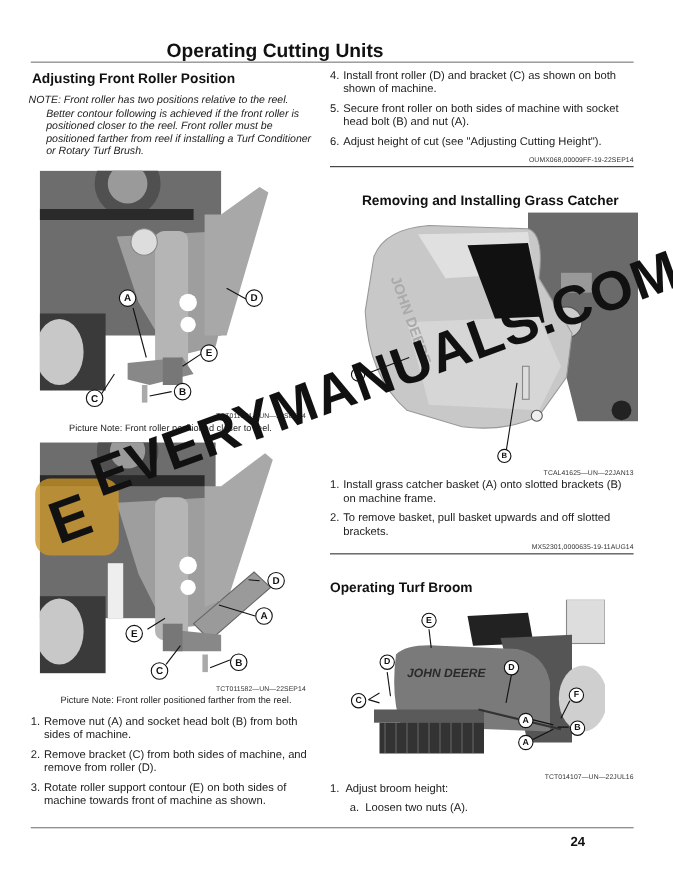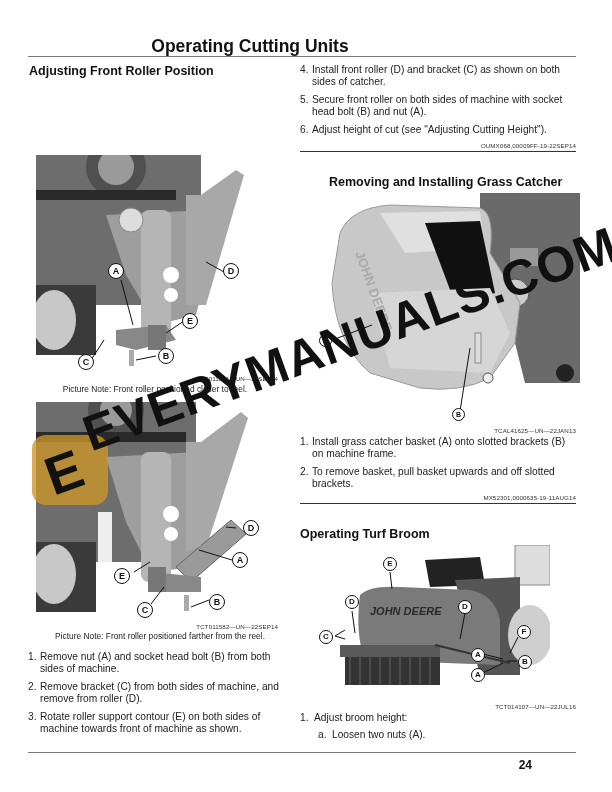--- a/index.html
+++ b/index.html
@@ -27,20 +27,22 @@
 </style>
 </head>
 <body>
 
 <div class="abs page-title">Operating Cutting Units</div>
 <div class="abs rule" style="left:28px; top:56px; width:548px;"></div>
 
 <div class="abs h2" style="left:29px; top:64px;">Adjusting Front Roller Position</div>
 
 <div class="abs note" style="left:26px; top:86px; width:258px;">
+  <span>NOTE: Front roller has two positions relative to the reel.</span>
+  <span class="indent">Better contour following is achieved if the front roller is positioned closer to the reel. Front roller must be positioned farther from reel if installing a Turf Conditioner or Rotary Turf Brush.</span>
 </div>
 
 <div class="abs fig" style="left:36px; top:155px; width:245px; height:215px;">
   <svg width="245" height="215" viewBox="0 0 245 215">
     <rect x="0" y="0" width="245" height="215" fill="#fff"></rect>
     <rect x="0" y="0" width="165" height="150" fill="#6d6d6d"></rect>
     <circle cx="80" cy="12" r="30" fill="#505050"></circle>
     <circle cx="80" cy="12" r="18" fill="#9a9a9a"></circle>
     <rect x="0" y="35" width="140" height="10" fill="#2a2a2a"></rect>
     <rect x="0" y="130" width="60" height="70" fill="#3a3a3a"></rect>
@@ -114,21 +116,21 @@
   </div>
   <div class="step">
     <span class="num">3.</span>
     <span class="txt">Rotate roller support contour (E) on both sides of machine towards front of machine as shown.</span>
   </div>
 </div>
 
 <div class="abs" style="left:300px; top:64px; width:278px;">
   <div class="step" style="margin-bottom:5px;">
     <span class="num">4.</span>
-    <span class="txt">Install front roller (D) and bracket (C) as shown on both sides of catcher.</span>
+    <span class="txt">Install front roller (D) and bracket (C) as shown on both shown of machine.</span>
   </div>
   <div class="step" style="margin-bottom:5px;">
     <span class="num">5.</span>
     <span class="txt">Secure front roller on both sides of machine with socket head bolt (B) and nut (A).</span>
   </div>
   <div class="step">
     <span class="num">6.</span>
     <span class="txt">Adjust height of cut (see "Adjusting Cutting Height").</span>
   </div>
 </div>

